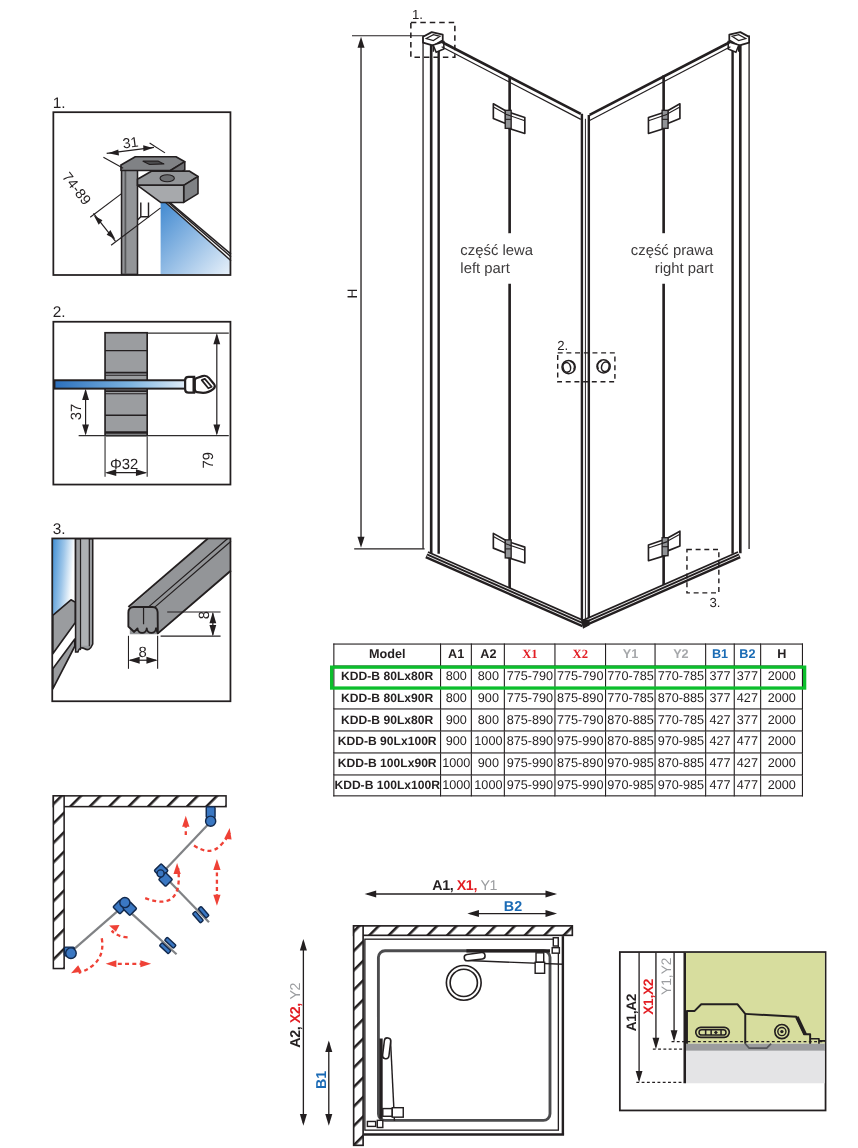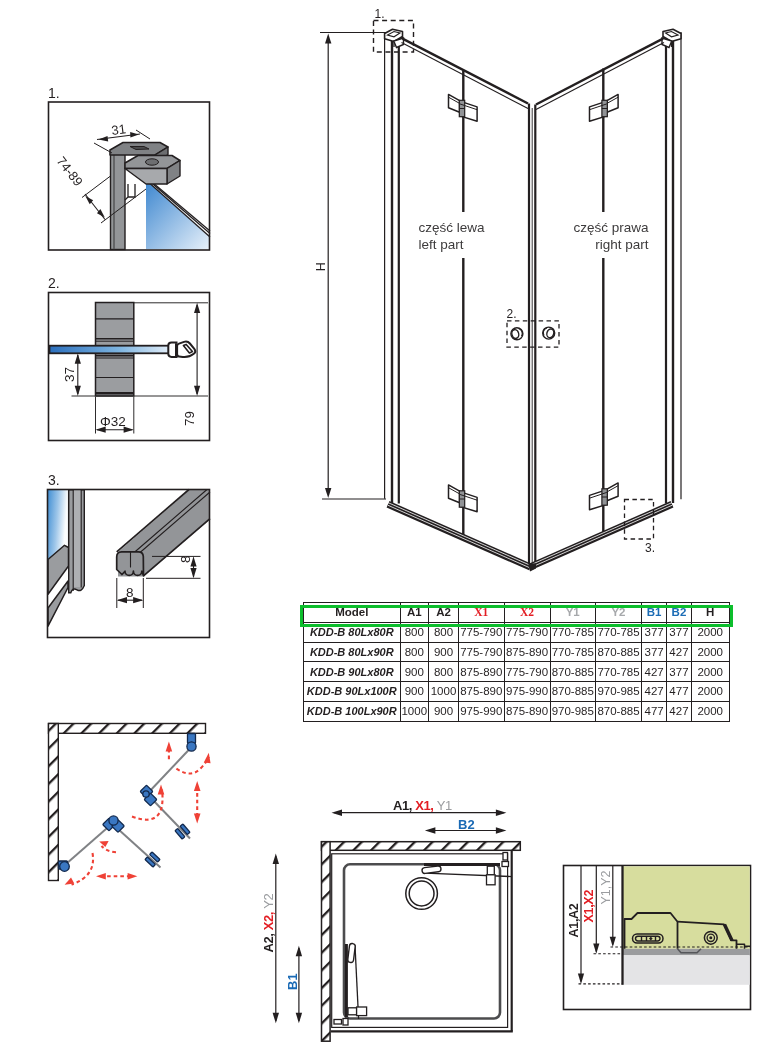--- a/index.html
+++ b/index.html
@@ -1,24 +1,24 @@
 <!DOCTYPE html>
 <html><head>
 <meta charset="utf-8">
 <style>
 html,body{margin:0;padding:0;background:#fff;}
 #page{position:relative;width:780px;height:1044px;background:#fff;overflow:hidden;
  font-family:"Liberation Sans",sans-serif;}
 .abs{position:absolute;}
-#tbl{position:absolute;left:303px;top:602px;}
+#tbl{position:absolute;left:303px;top:585px;}
 table{border-collapse:collapse;table-layout:fixed;}
 td,th{border:1px solid #231f20;text-align:center;vertical-align:middle;
  font-size:11.5px;color:#231f20;padding:0;height:18.75px;line-height:12px;white-space:nowrap;}
 th{font-weight:bold;}
-td.m{font-weight:bold;font-style:italic;font-size:11px;}
+td.m{font-weight:bold;font-size:11px;}
 .red{color:#e31e24;font-family:Liberation Serif, serif;}
 .gry{color:#a6a8ab;}
 .blu{color:#1b6cb5;}
 #hl{position:absolute;left:299.7px;top:604.8px;width:427px;height:15.8px;
  border:3.2px solid #0cbe2c;pointer-events:none;}
 </style>
 </head>
 <body>
 <div id="page">
 <svg class="abs" style="left:0;top:0" width="780" height="1044" viewBox="0 0 780 1044">
@@ -509,17 +509,29 @@
             <td>1000</td>
             <td>900</td>
             <td>975-990</td>
             <td>875-890</td>
             <td>970-985</td>
             <td>870-885</td>
             <td>477</td>
             <td>427</td>
             <td>2000</td>
           </tr>
+<tr>
+            <td class="m">KDD-B 100Lx100R</td>
+            <td>1000</td>
+            <td>1000</td>
+            <td>975-990</td>
+            <td>975-990</td>
+            <td>970-985</td>
+            <td>970-985</td>
+            <td>477</td>
+            <td>477</td>
+            <td>2000</td>
+          </tr>
 </tbody>
       </table>
 </div>
 <div id="hl"></div>
 </div>
 
 </body></html>

